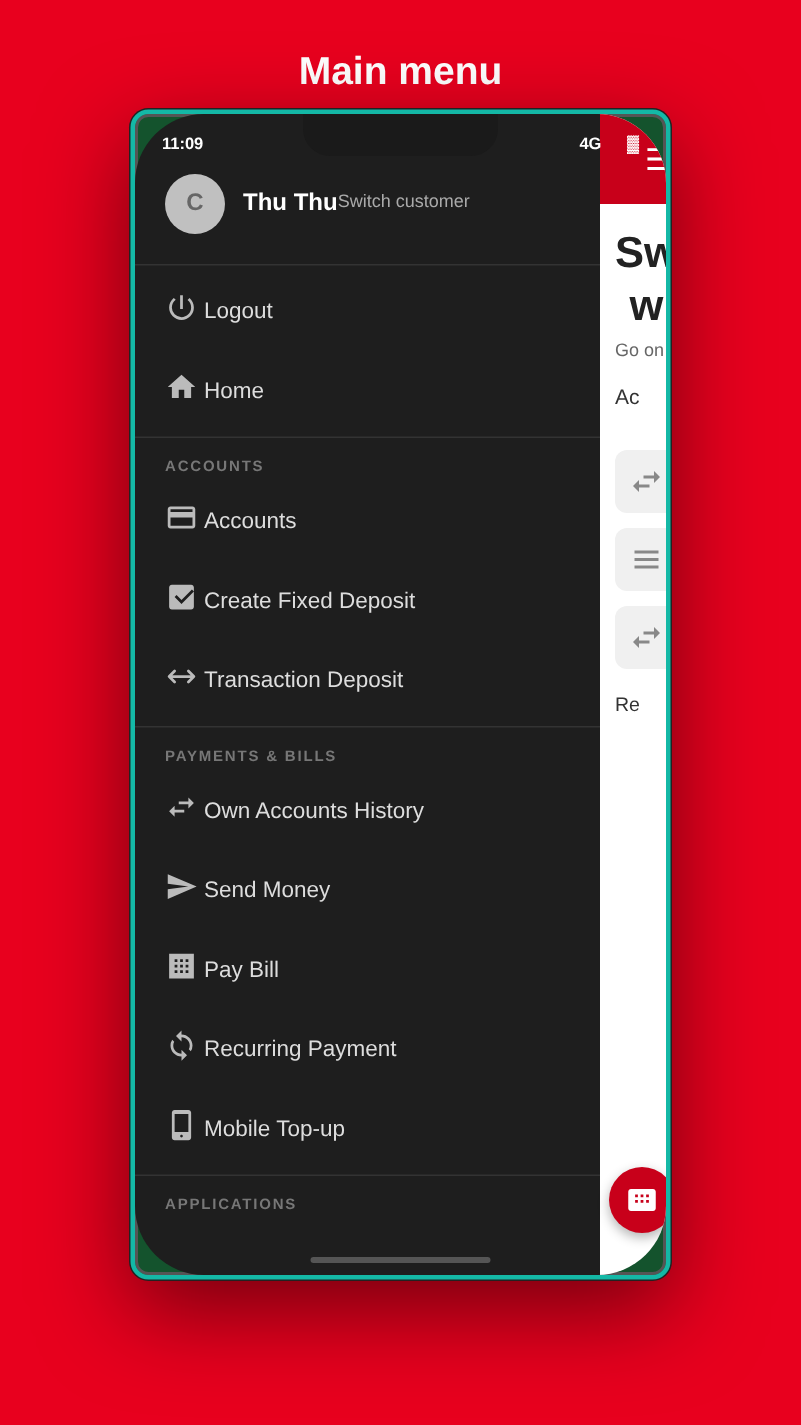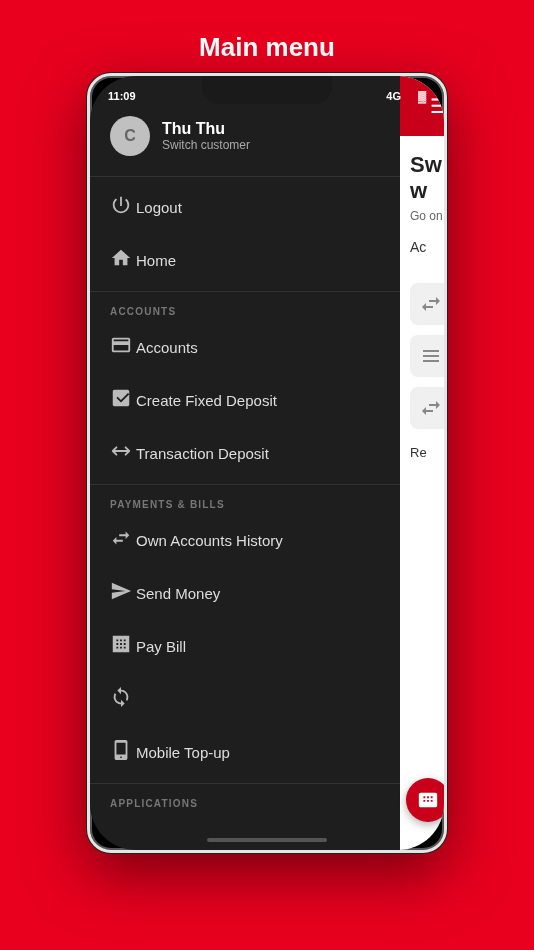--- a/index.html
+++ b/index.html
@@ -23,23 +23,23 @@
     }
     .phone-wrapper {
       position: relative;
       width: 360px;
       height: 780px;
       margin: 0 auto;
     }
     .phone-frame {
       position: absolute;
       inset: 0;
-      background: #000000;
-      border-radius: 24px;
-      border: 3px solid #e5e5e5;
+      background: #14532d;
+      border-radius: 12px;
+      border: 3px solid #14b8a6;
       box-shadow: 0 0 0 1px #222, inset 0 0 0 2px #555, 0 20px 60px rgba(0,0,0,0.5);
       overflow: hidden;
     }
     .phone-notch {
       position: absolute;
       top: 0;
       left: 50%;
       transform: translateX(-50%);
       width: 130px;
       height: 28px;
@@ -103,25 +103,26 @@
     .hamburger-icon {
       color: white;
       font-size: 20px;
     }
     .right-panel-content {
       padding: 16px 10px;
       font-size: 13px;
       color: #333;
     }
     .right-panel-text-lg {
-      font-size: 22px;
+      font-size: 29px;
       font-weight: 700;
       color: #222;
       line-height: 1.2;
       margin-bottom: 4px;
+      text-align: center;
     }
     .right-panel-sub {
       font-size: 12px;
       color: #666;
       margin-bottom: 16px;
     }
     .right-panel-accounts-label {
       font-size: 14px;
       font-weight: 400;
       color: #333;
@@ -162,21 +163,21 @@
       border-radius: 50%;
       background: #c0c0c0;
       display: flex;
       align-items: center;
       justify-content: center;
       color: #666;
       font-size: 16px;
       font-weight: 600;
       flex-shrink: 0;
     }
-    .user-info { display: flex; flex-direction: column; }
+    .user-info { display: flex; flex-direction: row; }
     .user-name { color: white; font-size: 16px; font-weight: 700; }
     .user-sub { color: #aaa; font-size: 12px; }
     
     .menu-item {
       display: flex;
       align-items: center;
       gap: 4px;
       padding: 13px 20px;
       cursor: pointer;
       color: #ddd;
@@ -349,20 +350,21 @@
           </span>
           <span class="menu-item-label">Pay Bill</span>
         </div>
 
         <div class="menu-item">
           <span class="menu-item-icon">
             <svg class="icon-svg" viewBox="0 0 24 24">
                 <path d="M12 4V1L8 5l4 4V6c3.31 0 6 2.69 6 6 0 1.01-.25 1.97-.7 2.8l1.46 1.46A7.93 7.93 0 0 0 20 12c0-4.42-3.58-8-8-8zm0 14c-3.31 0-6-2.69-6-6 0-1.01.25-1.97.7-2.8L5.24 7.74A7.93 7.93 0 0 0 4 12c0 4.42 3.58 8 8 8v3l4-4-4-4v3z"></path>
               </svg>
           </span>
+          <span class="menu-item-label">Recurring Payment</span>
         </div>
 
         <div class="menu-item">
           <span class="menu-item-icon">
             <svg class="icon-svg" viewBox="0 0 24 24">
                 <path d="M17 1H7C5.9 1 5 1.9 5 3v18c0 1.1.9 2 2 2h10c1.1 0 2-.9 2-2V3c0-1.1-.9-2-2-2zm-5 20c-.55 0-1-.45-1-1s.45-1 1-1 1 .45 1 1-.45 1-1 1zm5-4H7V4h10v13z"></path>
               </svg>
           </span>
           <span class="menu-item-label">Mobile Top-up</span>
         </div>

